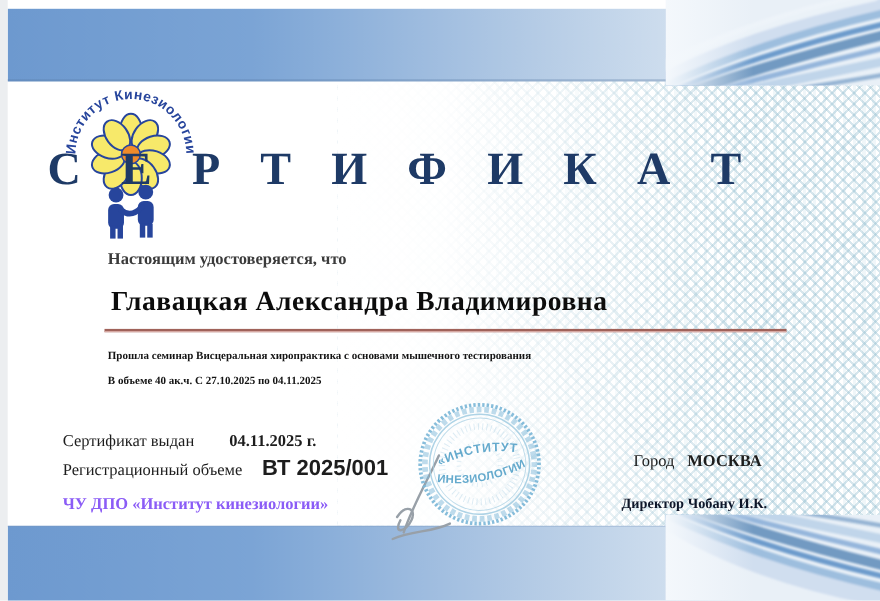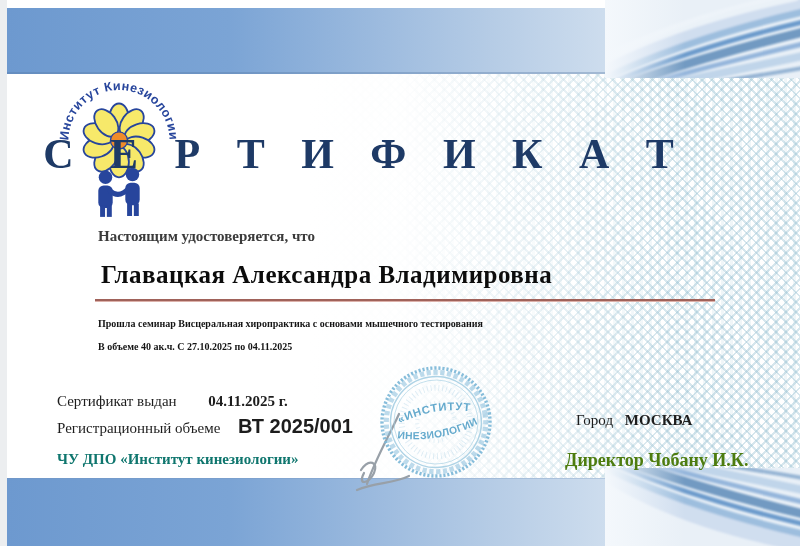--- a/index.html
+++ b/index.html
@@ -49,24 +49,24 @@
   }
   .course{
     position:absolute;left:91px;top:312px;width:640px;
     font-size:10px;font-weight:bold;color:#141414;line-height:23px;
   }
   .issued-row{position:absolute;left:50px;top:393px;font-size:15px;color:#1d1d1d;}
   .issued-label{font-weight:normal;}
   .issued-date{font-weight:bold;margin-left:28px;}
   .reg-row{position:absolute;left:50px;top:415px;font-size:15px;color:#1d1d1d;}
   .reg-number{font-family:Liberation Sans, sans-serif;font-weight:bold;font-size:20px;margin-left:14px;}
-  .org-line{position:absolute;left:50px;top:451px;font-size:15px;font-weight:bold;color:#0f766e;}
+  .org-line{position:absolute;left:50px;top:451px;font-size:15px;font-weight:bold;color:#8b5cf6;}
   .city-row{position:absolute;left:558px;top:412px;font-size:15px;color:#1d1d1d;margin-left:11px;}
   .city-value{font-weight:bold;margin-left:8px;}
-  .director-line{position:absolute;left:558px;top:450px;font-size:18px;font-weight:bold;color:#4d7c0f;}
+  .director-line{position:absolute;left:558px;top:450px;font-size:13px;font-weight:bold;color:#0f172a;}
   .logo{position:absolute;left:22px;top:70px;width:180px;height:148px;}
   .stamp{position:absolute;left:368px;top:362px;width:122px;height:120px;transform:rotate(-10deg);opacity:.92;}
   .signature{position:absolute;left:346px;top:410px;width:80px;height:86px;}
 </style>
 </head>
 <body>
 
 <div class="certificate">
 
   <div class="guilloche"></div>

